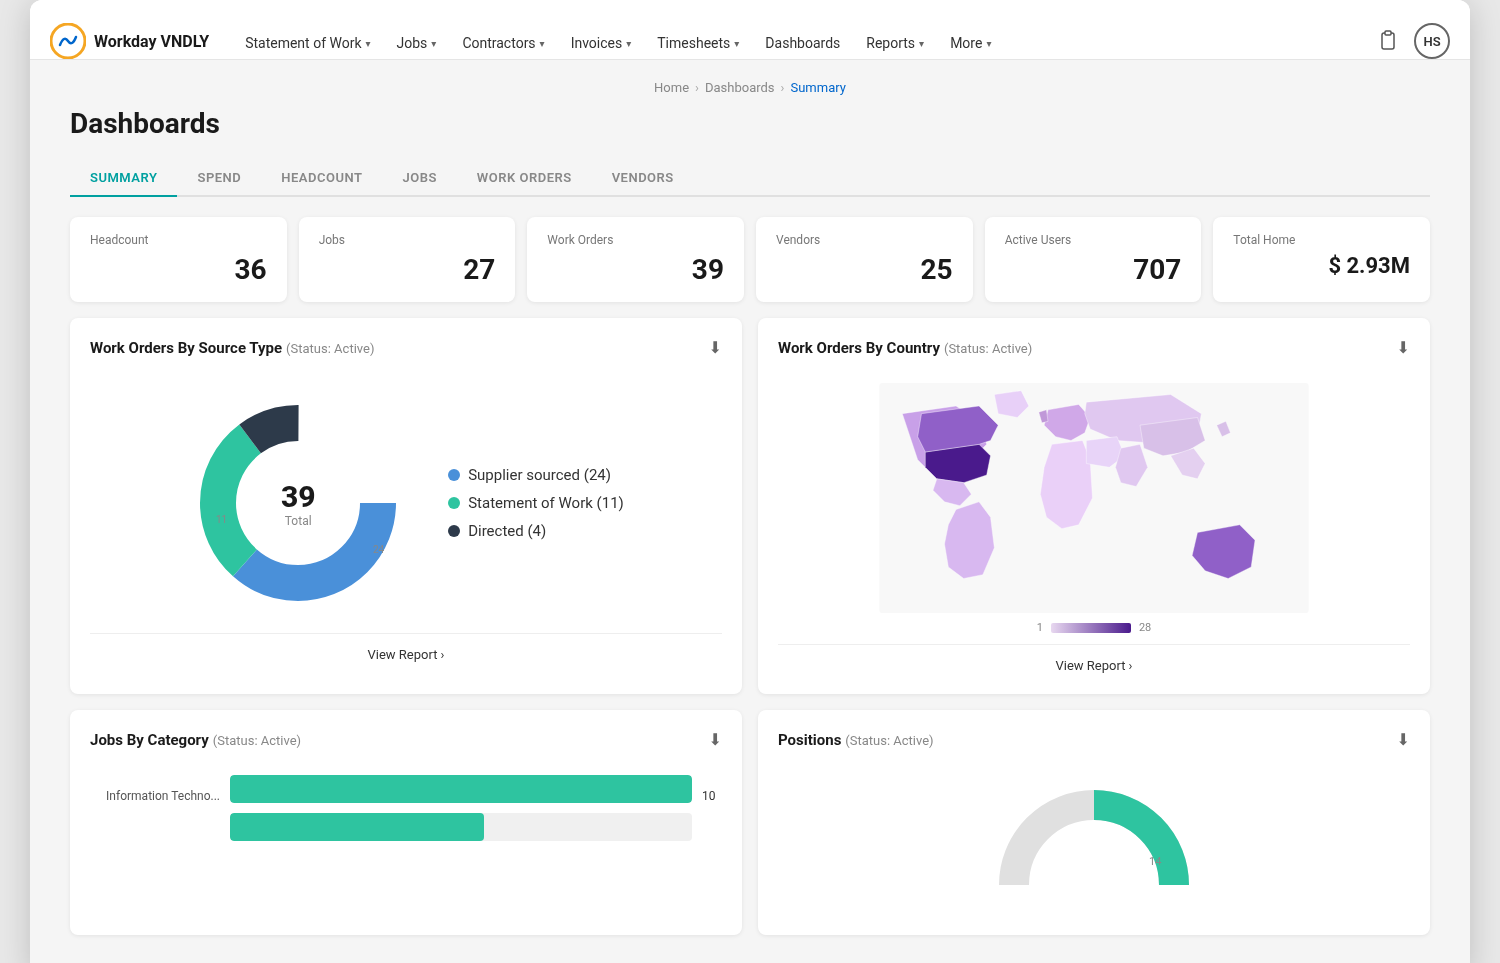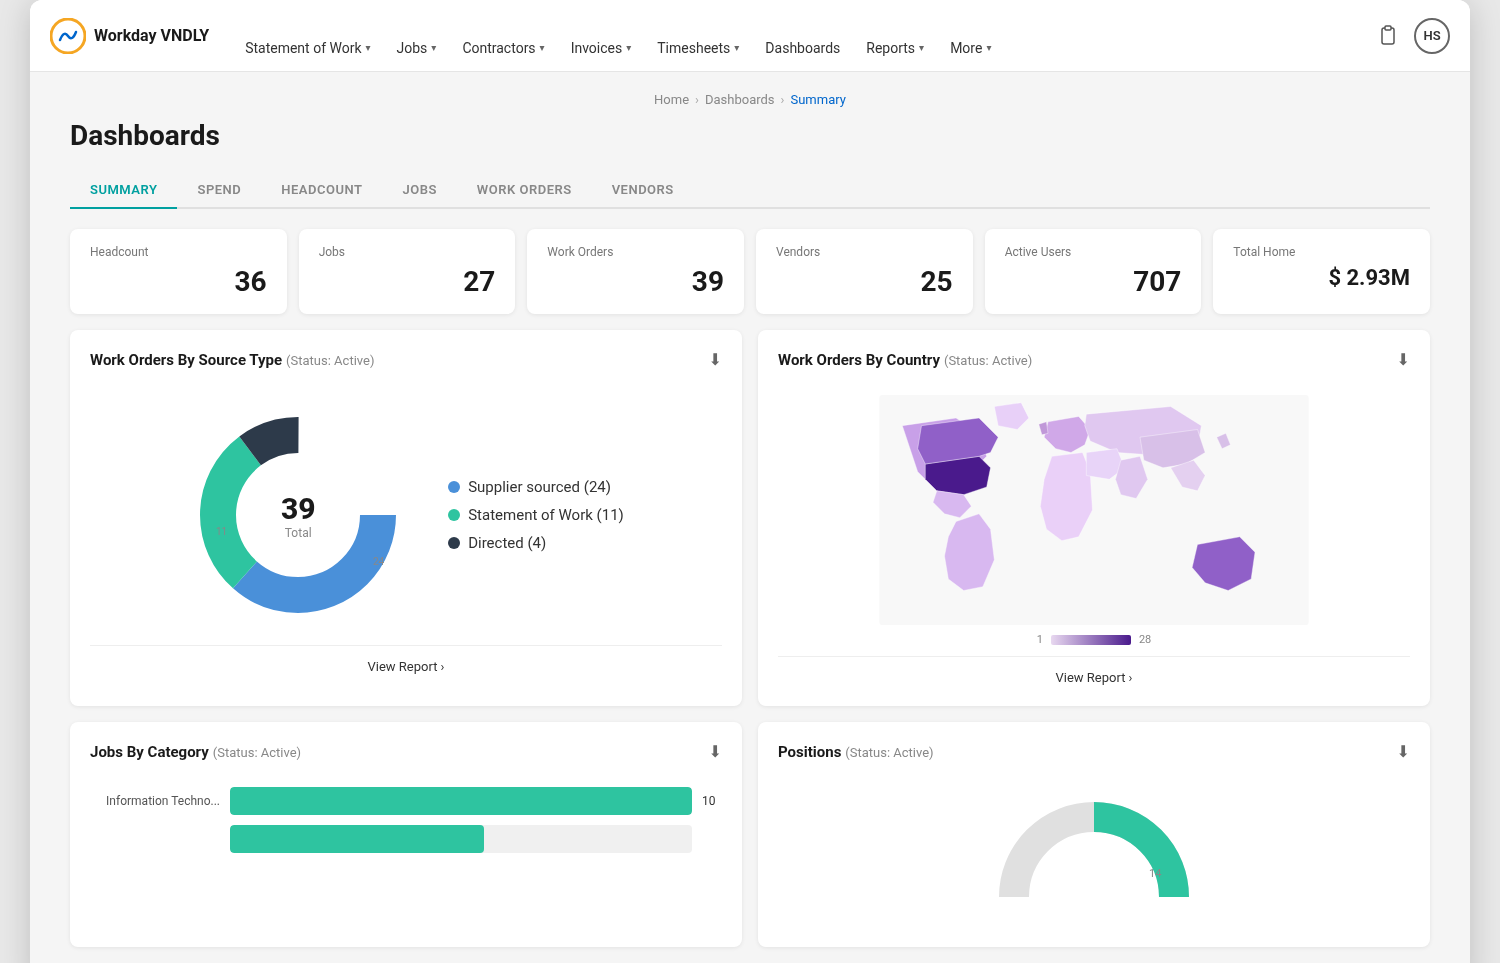--- a/index.html
+++ b/index.html
@@ -1,20 +1,20 @@
 <!DOCTYPE html>
 <html><head>
   <meta charset="utf-8">
   <style>
     * { box-sizing: border-box; margin: 0; padding: 0; }
     body { font-family: -apple-system, BlinkMacSystemFont, 'Segoe UI', Roboto, sans-serif; background: #e8e8e8; display: flex; justify-content: center; align-items: center; min-height: 100vh; }
     .window { background: #fff; border-radius: 12px; box-shadow: 0 4px 32px rgba(0,0,0,0.18); width: 1440px; min-height: 920px; overflow: hidden; display: flex; flex-direction: column; }
     
     
-    .navbar { display: flex; align-items: center; padding: 0 20px; height: 72px; border-bottom: 1px solid #e5e5e5; background: #fff; gap: 8px; }
+    .navbar { display: flex; align-items: flex-end; padding: 0 20px; height: 60px; border-bottom: 1px solid #e5e5e5; background: #fff; gap: 8px; }
     .logo-wrap { display: flex; align-items: center; gap: 8px; margin-right: 16px; }
     .logo-icon { width: 36px; height: 36px; }
     .brand-name { font-size: 16px; font-weight: 700; color: #1a1a1a; white-space: nowrap; }
     .nav-items { display: flex; align-items: center; gap: 2px; flex: 1; }
     .nav-item { display: flex; align-items: center; gap: 4px; padding: 8px 12px; font-size: 14px; color: #333; cursor: pointer; border-radius: 4px; white-space: nowrap; margin-top: 24px; }
     .nav-chevron { font-size: 10px; color: #666; }
     .nav-right { display: flex; align-items: center; gap: 12px; }
     .clipboard-icon { width: 28px; height: 28px; display: flex; align-items: center; justify-content: center; cursor: pointer; }
     .avatar { width: 36px; height: 36px; border-radius: 50%; border: 2px solid #666; display: flex; align-items: center; justify-content: center; font-size: 13px; font-weight: 600; color: #333; cursor: pointer; }
 
@@ -60,21 +60,21 @@
     .view-report { text-align: center; padding-top: 10px; border-top: 1px solid #eee; }
     .view-report a { font-size: 13px; color: #333; text-decoration: none; cursor: pointer; }
 
     
     .map-area { padding: 10px 0; min-height: 200px; display: flex; flex-direction: column; align-items: center; justify-content: space-between; }
     .map-legend { display: flex; align-items: center; gap: 8px; font-size: 11px; color: #888; margin-top: 8px; }
     .map-gradient { width: 80px; height: 10px; background: linear-gradient(to right, #e8d8f0, #4a1a8c); border-radius: 2px; }
 
     
     .bar-chart-area { padding: 10px 0; }
-    .bar-row { display: flex; align-items: center; gap: 10px; margin-bottom: 10px; }
+    .bar-row { display: flex; align-items: flex-end; gap: 10px; margin-bottom: 10px; }
     .bar-label { font-size: 12px; color: #555; width: 130px; text-align: right; flex-shrink: 0; }
     .bar-track { flex: 1; height: 28px; background: #f0f0f0; border-radius: 4px; overflow: hidden; }
     .bar-fill { height: 100%; background: #2ec4a0; border-radius: 4px; }
     .bar-value { font-size: 12px; color: #333; width: 20px; flex-shrink: 0; }
 
     
     .charts-row2 { display: grid; grid-template-columns: 1fr 1fr; gap: 16px; }
 
   </style>
 </head>

